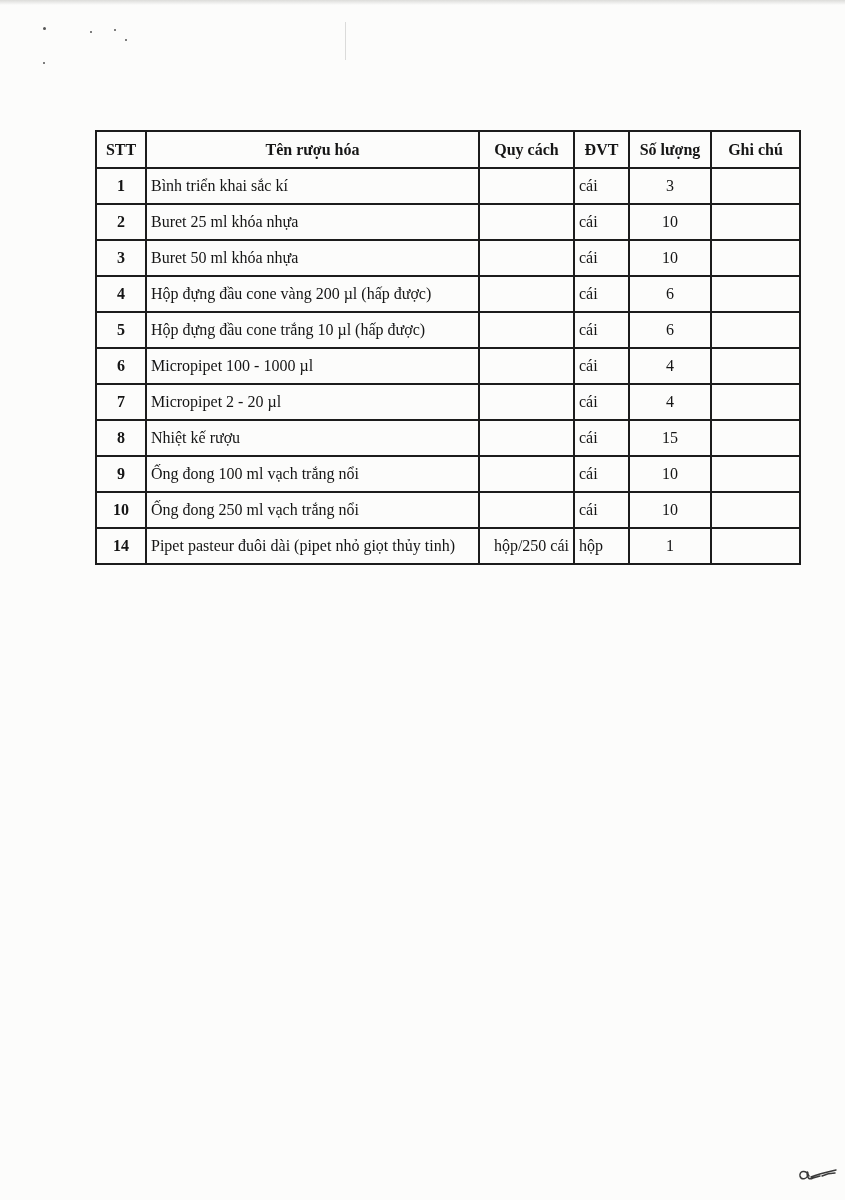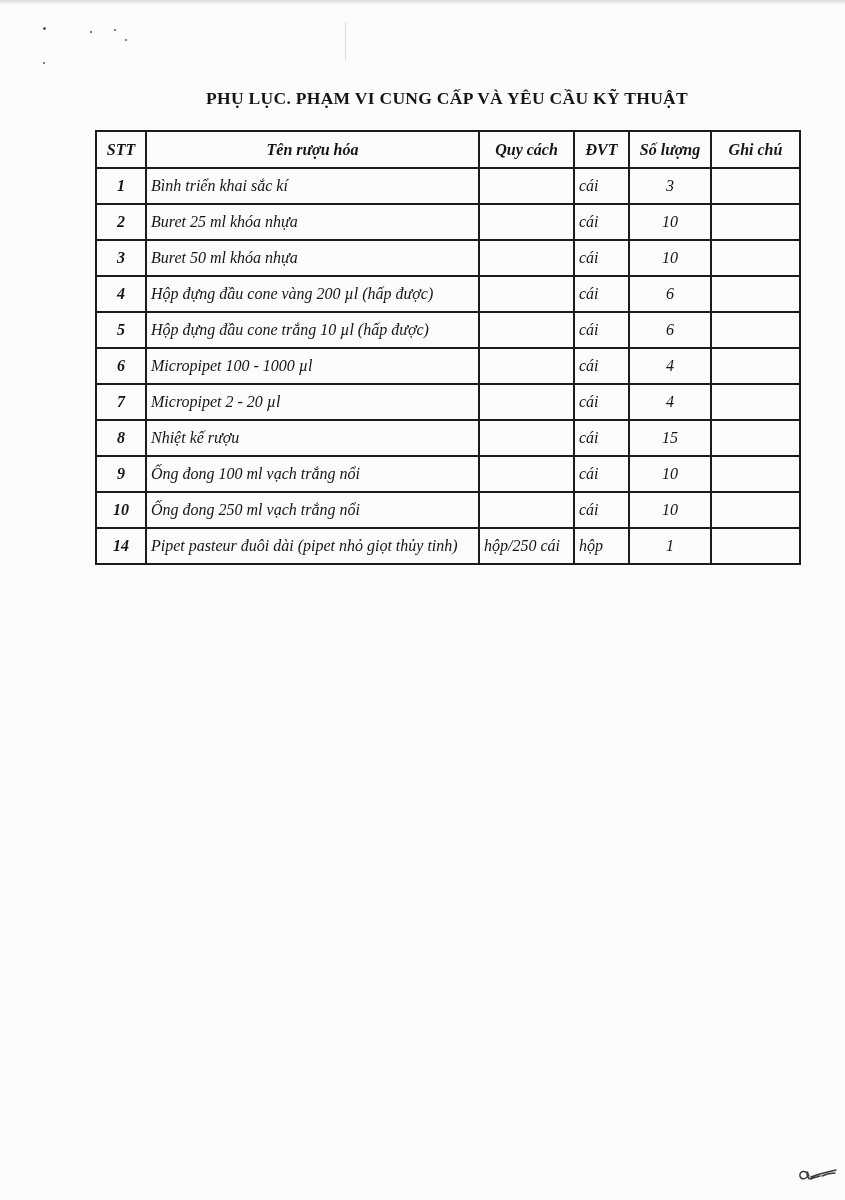--- a/index.html
+++ b/index.html
@@ -36,37 +36,36 @@
     letter-spacing: 0.3px;
     white-space: nowrap;
   }
 
   table.items {
     position: absolute; top: 130px; left: 95px;
     width: 704px;
     border-collapse: collapse;
     table-layout: fixed;
     font-size: 16px;
-    font-style: italic;
   }
   .items th, .items td {
     border: 2px solid #1c1c1c;
     vertical-align: middle;
     overflow: hidden;
   }
   .items thead th {
     height: 33px;
     font-size: 16px; font-weight: bold;
     text-align: center;
     padding: 1px 2px;
   }
   .items tbody td { height: 30px; padding: 2px 4px; }
   td.c-stt  { text-align: center; font-weight: bold; }
   td.c-name { text-align: left; padding-left: 9px; padding-right: 6px; line-height: 1.35; }
-  td.c-spec { text-align: left; padding-left: 1px; padding-right: 1px; border-radius: 14px; }
+  td.c-spec { text-align: right; padding-left: 1px; padding-right: 1px; border-radius: 14px; }
   td.c-unit { text-align: left; }
   td.c-qty  { text-align: center; }
   td.c-note { text-align: center; }
 
   .handwritten {
     position: absolute; left: 796px; top: 1160px;
     width: 42px; height: 30px;
   }
 </style>
 </head>
@@ -75,21 +74,20 @@
 <div class="page">
 
   <div class="scan-edge"></div>
   <div class="scan-line"></div>
   <span class="speck sp1"></span>
   <span class="speck sp2"></span>
   <span class="speck sp3"></span>
   <span class="speck sp4"></span>
   <span class="speck sp5"></span>
 
-  <div class="doc-title">PHỤ LỤC. PHẠM VI CUNG CẤP VÀ YÊU CẦU KỸ THUẬT</div>
 
   <table class="items">
     <colgroup>
       <col style="width:50px">
       <col style="width:333px">
       <col style="width:95px">
       <col style="width:55px">
       <col style="width:82px">
       <col style="width:89px">
     </colgroup>

